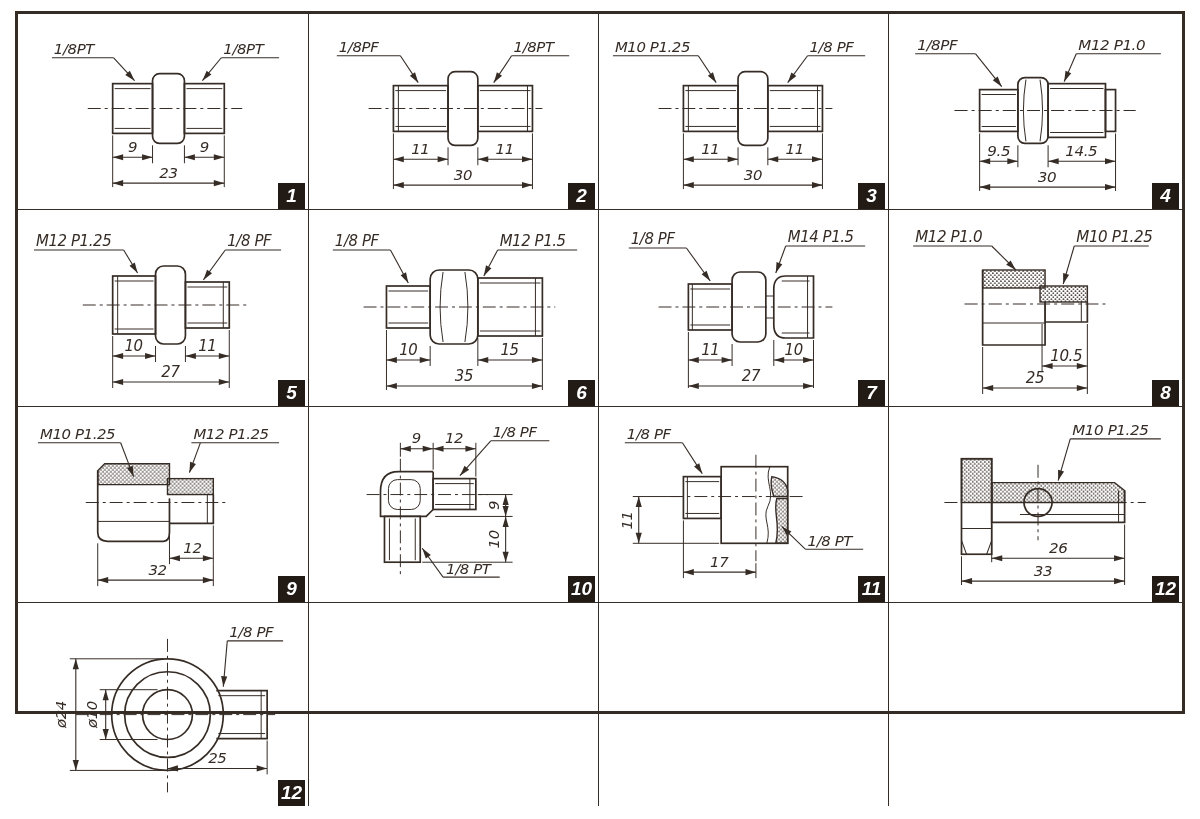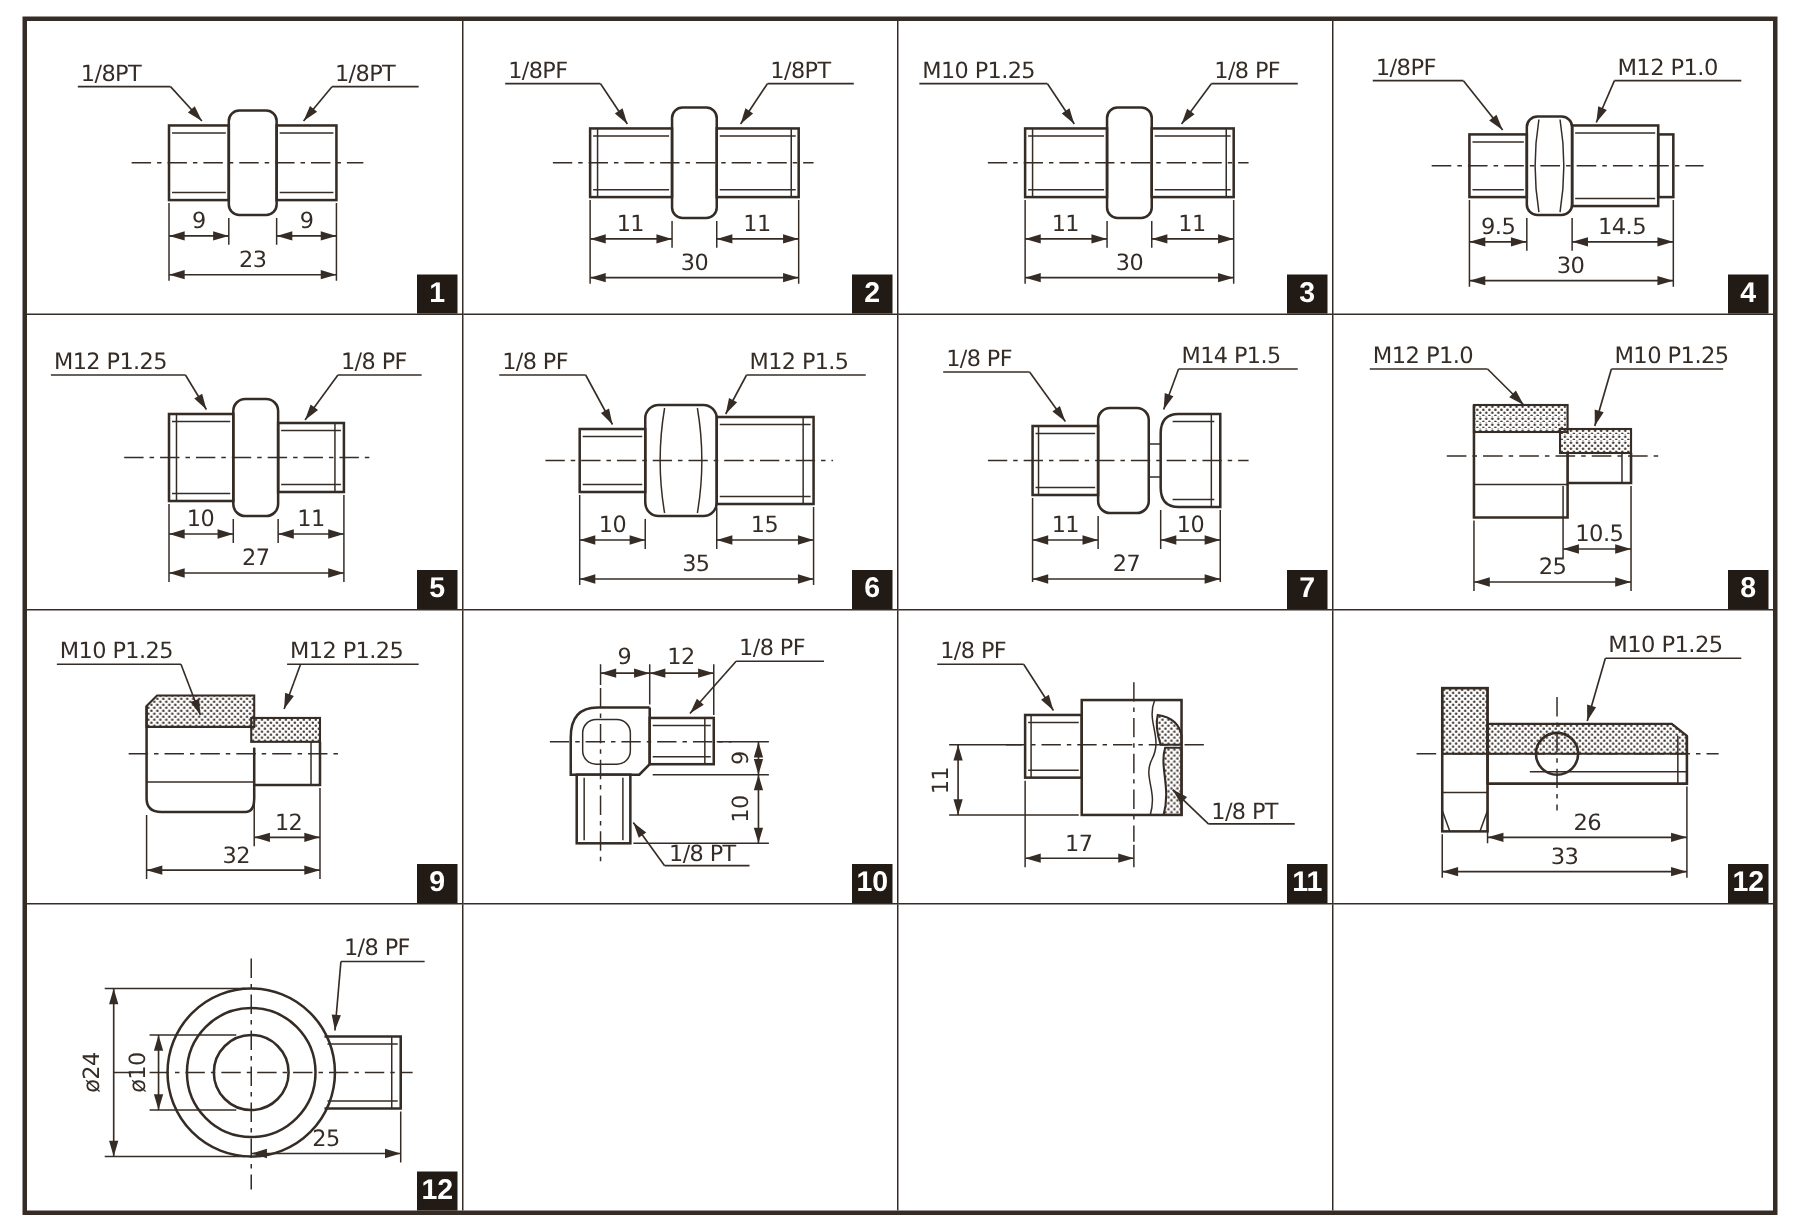--- a/index.html
+++ b/index.html
@@ -1,22 +1,22 @@
 <!DOCTYPE html>
 <html><head>
 <meta charset="utf-8">
 <style>
   :root{ --line:#362c26; }
   html,body{margin:0;padding:0;background:#ffffff;}
   .page{position:relative;width:1200px;height:819px;background:#ffffff;overflow:hidden;
         font-family:"DejaVu Sans",sans-serif;}
-  .grid{position:absolute;left:15px;top:11px;width:1170px;height:799px;
+  .grid{position:absolute;left:15px;top:11px;width:1170px;height:703px;
         border:3px solid var(--line);box-sizing:border-box;
         display:grid;grid-template-columns:291px 290px 290px 1fr;
-        grid-template-rows:196px 197px 196px 1fr;}
+        grid-template-rows:196px 197px 196px 1fr;font-style:italic;}
   .cell{position:relative;border-right:1.6px solid var(--line);border-bottom:1.6px solid var(--line);}
   .cell:nth-child(4n){border-right:none;}
   .cell:nth-child(n+13){border-bottom:none;}
   .cell svg{display:block;width:100%;height:100%;}
   .badge{position:absolute;right:3px;bottom:0;width:27px;height:26px;background:#211a15;color:#ffffff;
          font-family:"Liberation Sans",sans-serif;font-weight:bold;font-size:19px;
          display:flex;align-items:center;justify-content:center;}
   svg text{fill:var(--line);font-size:15px;font-family:"DejaVu Sans",sans-serif;letter-spacing:-0.4px;}
   .dm{text-anchor:middle;}
   .o{fill:none;stroke:var(--line);stroke-width:1.7px;}

